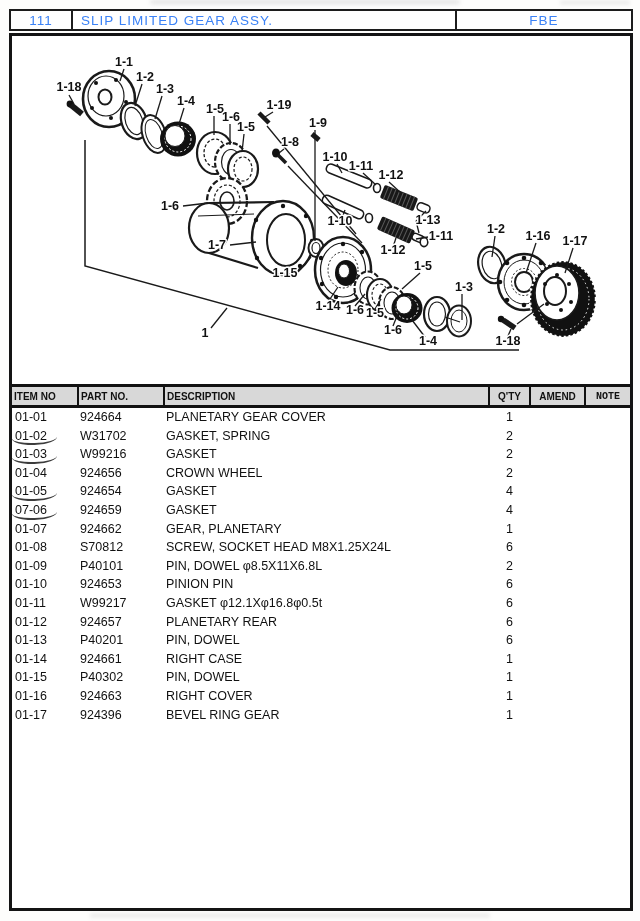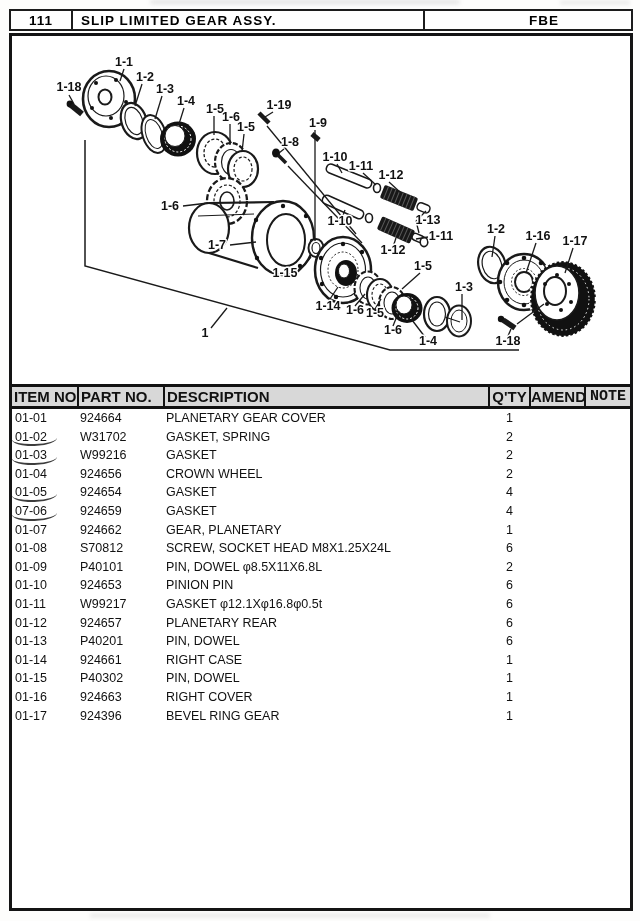--- a/index.html
+++ b/index.html
@@ -4,39 +4,39 @@
 <style>
   html,body{margin:0;padding:0;background:#f4f3f1;}
   .page{position:relative;width:640px;height:921px;background:#fdfdfc;overflow:hidden;
         font-family:"Liberation Sans",sans-serif;color:#111;}
   
   .smudge{position:absolute;background:#c2c2c2;opacity:.45;filter:blur(2px);border-radius:3px;}
 
   
   .titlebar{position:absolute;left:9px;top:9px;width:624px;height:22px;box-sizing:border-box;
             border:2px solid #1c1c1c;display:flex;align-items:stretch;background:#fff;}
-  .tcell{display:flex;align-items:center;justify-content:center;color:#000000;
-         font-weight:bold;font-size:13.5px;letter-spacing:1px;white-space:nowrap;overflow:hidden;}
+  .tcell{display:flex;align-items:center;justify-content:center;color:#3b82f6;
+         font-weight:normal;font-size:13.5px;letter-spacing:1px;white-space:nowrap;overflow:hidden;}
   .tcell.num{width:60px;border-right:2px solid #1c1c1c;}
   .tcell.title{flex:1;justify-content:flex-start;padding-left:8px;border-right:2px solid #1c1c1c;}
-  .tcell.code{width:174px;padding-left:32px;}
+  .tcell.code{width:174px;}
 
   
   .frame{position:absolute;left:9px;top:33px;width:624px;height:878px;box-sizing:border-box;
          border:3px solid #141414;background:#fff;display:flex;flex-direction:column;}
   .diagram-wrap{height:348px;overflow:hidden;}
   svg{display:block;}
   .leader{stroke:#1a1a1a;stroke-width:1.3;}
   .callout{font:bold 12.5px "Liberation Sans",sans-serif;fill:#111;text-anchor:middle;
            paint-order:stroke;stroke:#fff;stroke-width:3px;stroke-linejoin:round;}
 
   
   table.parts{width:100%;border-collapse:collapse;table-layout:fixed;}
   table.parts th{background:#d8d8d8;border-top:3px solid #111;border-bottom:3px solid #111;
-      border-right:2px solid #111;font-size:15px;text-align:left;padding:1px 2px;height:16px;
+      border-right:2px solid #111;font-size:10px;text-align:left;padding:1px 2px;height:16px;
       font-family:"Liberation Sans",sans-serif;white-space:nowrap;overflow:hidden;}
   table.parts th:last-child{border-right:none;font-family:Liberation Mono, monospace;}
   table.parts th.c{text-align:center;padding:1px 0;}
   table.parts td{font-size:12.5px;padding:0 2px;height:18.6px;line-height:18.6px;
       white-space:nowrap;overflow:hidden;vertical-align:middle;}
   td.qty{text-align:center;}
   .itemno{position:relative;display:inline-block;padding:0 1px;}
   .itemno.marked::after{content:"";position:absolute;left:-2px;right:-9px;bottom:0px;height:6px;
       border-bottom:2px solid #3c3c3c;border-radius:50% / 0 0 90% 90%;transform:rotate(-2deg);}
 </style>

